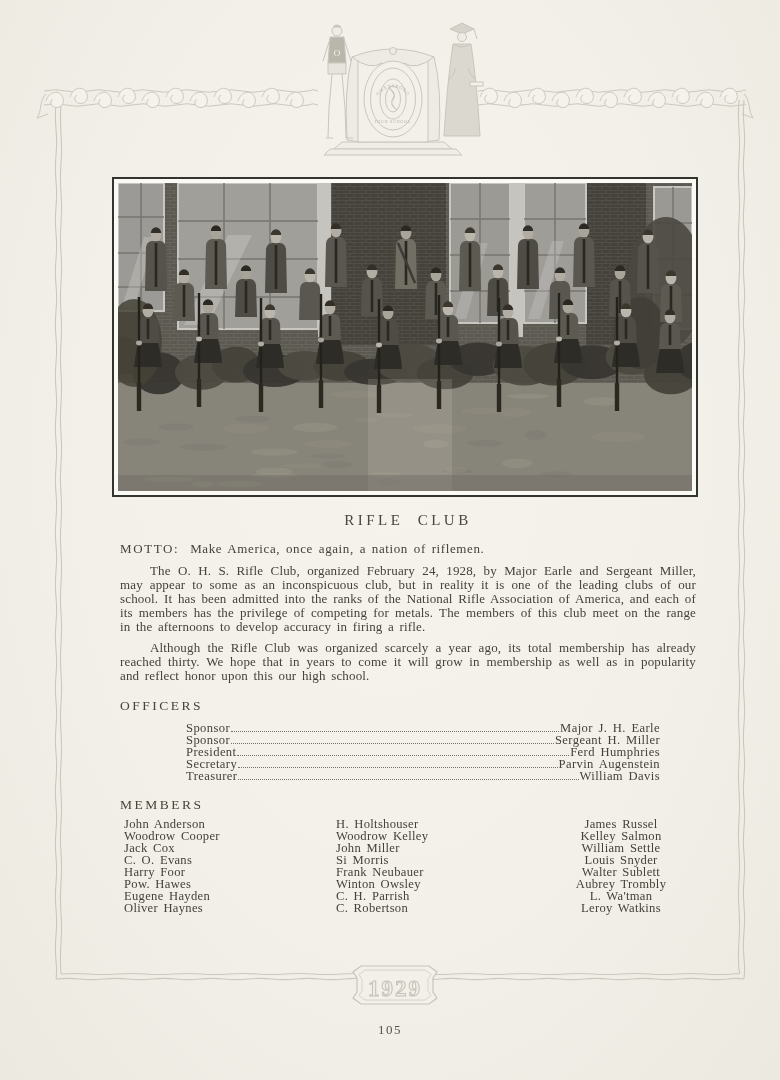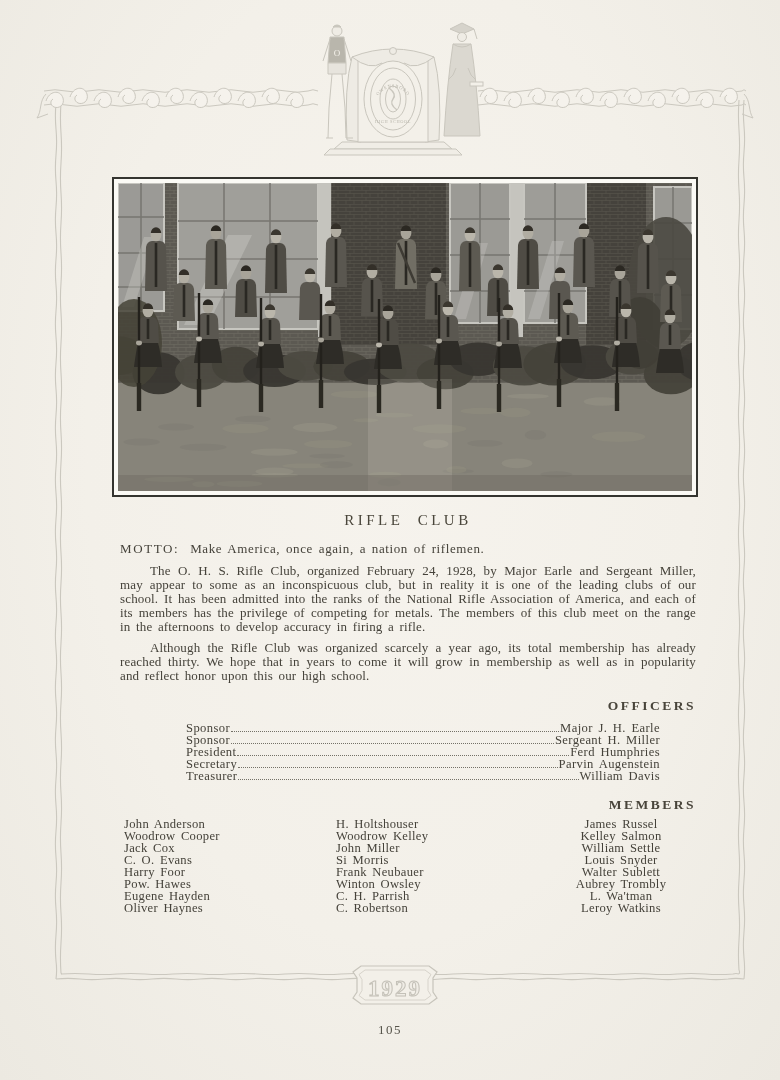--- a/index.html
+++ b/index.html
@@ -18,21 +18,21 @@
   h1.title {
     margin:0; text-align:center; font-weight:normal; font-size:15px;
     letter-spacing:3.5px; word-spacing:7px; color:#4a463b;
   }
   .motto { margin-top:12px; text-align:left; font-size:13px; letter-spacing:0.6px; word-spacing:2px; }
   .motto-label { letter-spacing:1.6px; margin-right:11px; }
   .para {
     margin:7px 0 0; font-size:13px; line-height:14px; text-align:justify;
     text-indent:30px; word-spacing:2.2px; letter-spacing:0.15px;
   }
-  h2.sec { margin:15px 0 0; text-align:right; font-weight:bold; font-size:13.5px; letter-spacing:2.5px; color:#48443a; }
+  h2.sec { margin:15px 0 0; text-align:left; font-weight:normal; font-size:13.5px; letter-spacing:2.5px; color:#48443a; }
   .officers { margin:9px 0 0 66px; width:474px; font-size:12.6px; }
   .off-row { display:flex; align-items:flex-end; height:11.9px; line-height:11.9px; }
   .off-role, .off-name { white-space:nowrap; letter-spacing:0.4px; word-spacing:2px; }
   .off-dots { flex:1; border-bottom:1.4px dotted #747167; margin:0 1px 2.5px 1px; }
   .members { display:flex; margin-top:6px; padding-left:4px; font-size:12.6px; }
   .mcol { line-height:11.9px; letter-spacing:0.3px; word-spacing:2px; }
   .mcol1 { width:212px; } .mcol2 { width:210px; } .mcol3 { flex:1;text-align:center; }
   .member-name { white-space:nowrap; }
   .pageno {
     position:absolute; left:0; top:1022px; width:780px; text-align:center;

